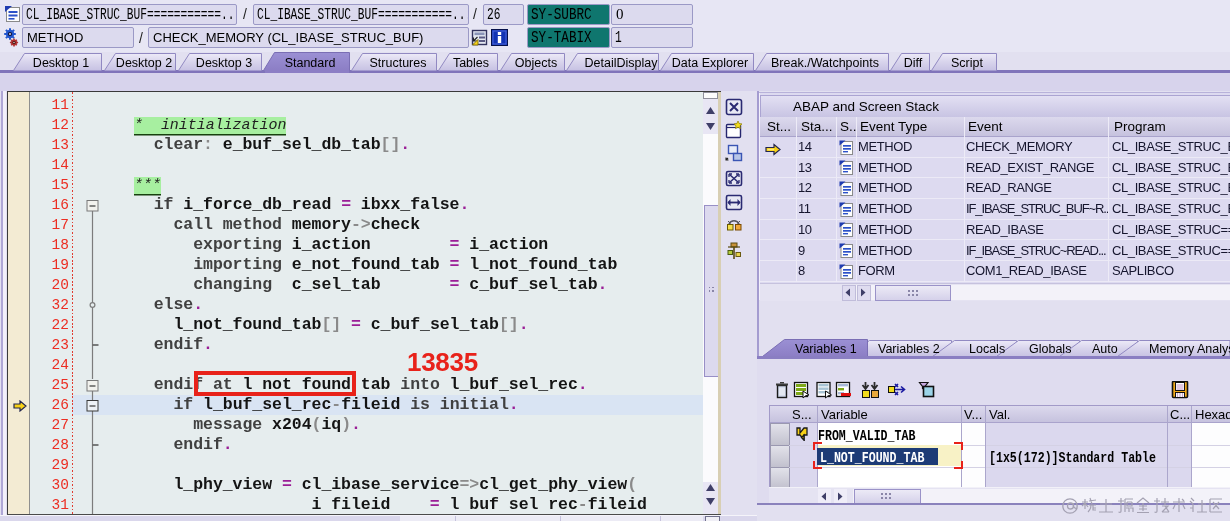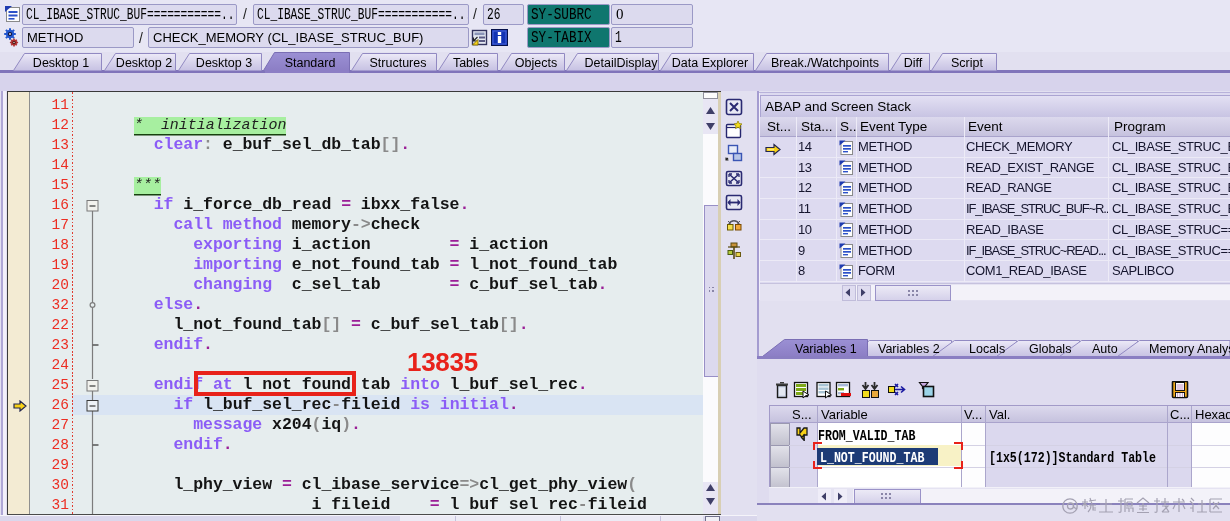--- a/index.html
+++ b/index.html
@@ -13,21 +13,21 @@
 .fmono{font-family:"Liberation Mono",monospace;font-size:16px;color:#000;
   transform:scaleX(0.70);transform-origin:0 50%;display:inline-block;line-height:19px;}
 .slash{position:absolute;font-size:14px;color:#222;}
 
 #editor{left:7px;top:91px;width:713px;height:422px;background:#E6EDEE;overflow:hidden;
   border-left:1px solid #3A3A3A;border-top:1px solid #3A3A3A;border-bottom:1px solid #4A4A4A;}
 .lnum{position:absolute;width:40px;text-align:right;font-family:"Liberation Mono",monospace;
   font-size:14.5px;line-height:20px;color:#EC2D22;}
 .cline{position:absolute;left:94px;white-space:pre;font-family:"Liberation Mono",monospace;
   font-weight:bold;font-size:16.5px;line-height:20px;color:#141414;letter-spacing:-0.04px;padding-left:32px;}
-.kw{color:#8b5cf6;}
+.kw{color:#404040;}
 .gy{color:#8A8A8A;font-weight:bold;}
 .pm{color:#9A1E96;}
 .cmt{font-style:italic;font-weight:normal;font-size:15px;color:#1F1F1F;
   background:#A7EFA0;box-shadow:0 1.5px 0 #17400F;}
 
 .panhead{font-size:13.5px;color:#000;}
 .tmono{font-family:"Liberation Mono",monospace;font-weight:bold;font-size:15px;color:#000;
   transform:scaleX(0.773);transform-origin:0 50%;display:inline-block;white-space:nowrap;}
 .srow{position:absolute;left:0;width:470px;height:19.7px;border-bottom:1px solid #ECEAF6;}
 .srow span{position:absolute;top:2px;font-size:13px;color:#16162E;white-space:nowrap;letter-spacing:-0.4px;}
@@ -306,21 +306,21 @@
   </g>
 </defs>
   </svg>
 
 <div class="abs" style="left:757px;top:91px;width:2px;height:414px;background:#A49CD0;"></div>
 
 <div class="abs" id="stackpanel" style="left:759px;top:92px;width:471px;height:207px;background:#DDDAF0;border-top:1px solid #B8B2DA;">
   <div class="abs" style="left:0;top:0;width:1px;height:207px;background:#F2F0FA;"></div>
 
   <div class="abs" style="left:1px;top:2px;width:470px;height:21px;background:linear-gradient(#E3E0F3,#C8C4E3);border:1px solid #ABA4D2;border-right:none;">
-    <div class="panhead" style="position:absolute;left:4px;top:3px;">ABAP and Screen Stack</div>
+    <div class="panhead" style="position:absolute;left:32px;top:3px;">ABAP and Screen Stack</div>
   </div>
 
   <div class="abs" style="left:1px;top:24px;width:470px;height:19px;background:linear-gradient(#DCD9ED,#C6C2DE);border-bottom:1px solid #A9A3CC;">
     <div class="panhead" style="position:absolute;left:7px;top:2px;">St...</div>
     <div class="panhead" style="position:absolute;left:41px;top:2px;">Sta...</div>
     <div class="panhead" style="position:absolute;left:80px;top:2px;">S..</div>
     <div class="panhead" style="position:absolute;left:100px;top:2px;">Event Type</div>
     <div class="panhead" style="position:absolute;left:208px;top:2px;">Event</div>
     <div class="panhead" style="position:absolute;left:354px;top:2px;">Program</div>
   </div>

